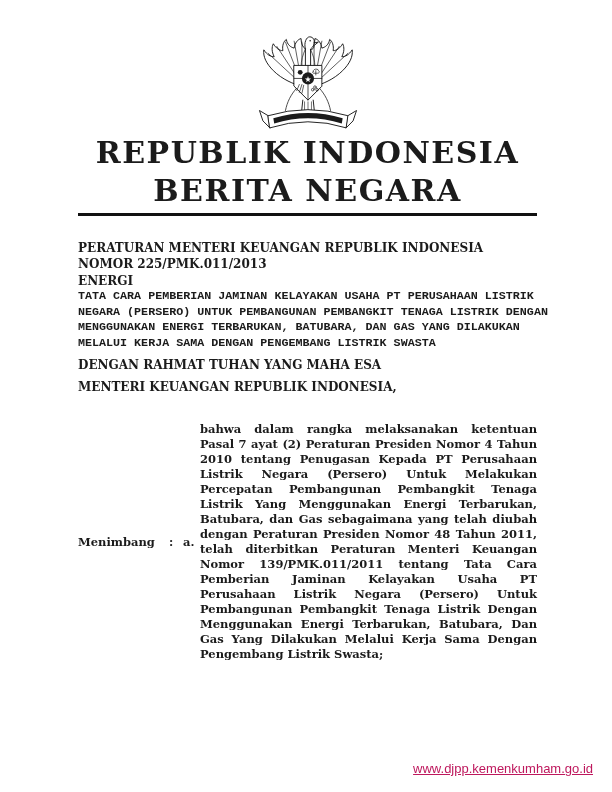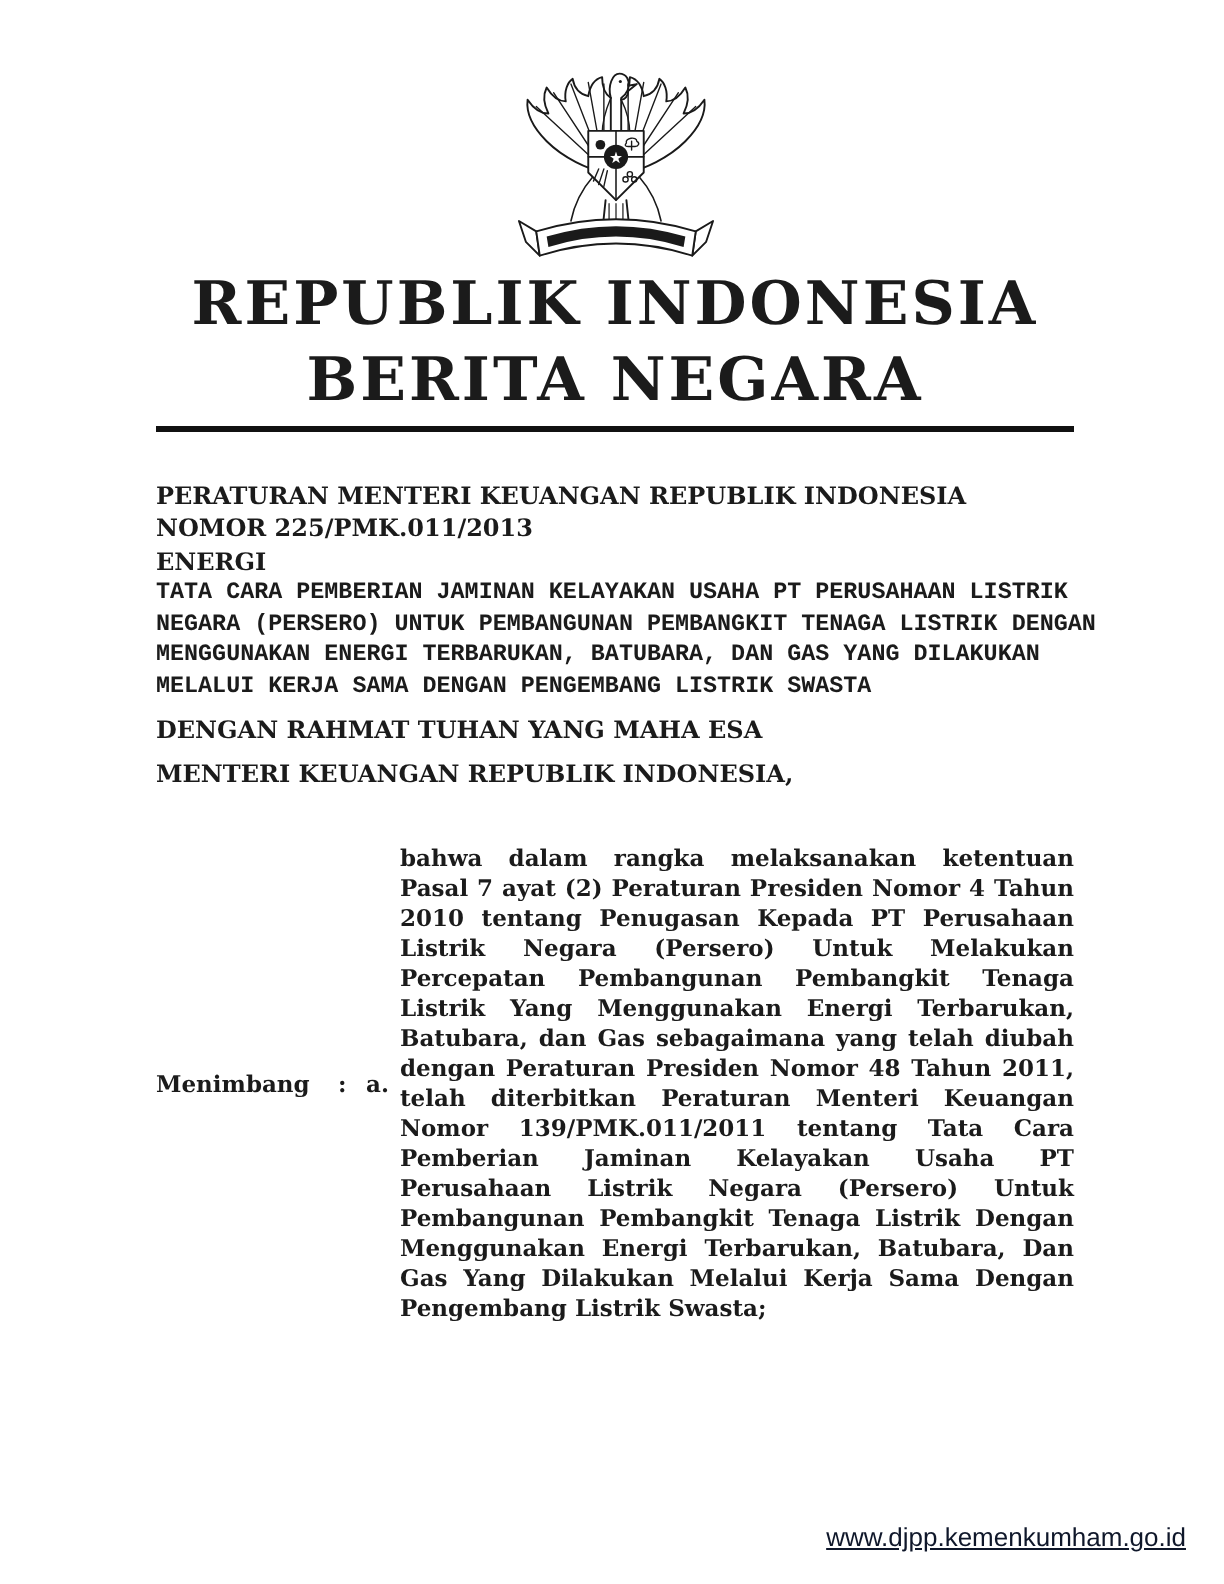--- a/index.html
+++ b/index.html
@@ -88,21 +88,21 @@
     flex: 1;
     text-align: justify;
   }
   .watermark {
     position: absolute;
     right: 19px;
     bottom: 16px;
     font-family: "Liberation Sans", sans-serif;
     font-weight: normal;
     font-size: 13px;
-    color: #0f172a;
+    color: #be185d;
     text-decoration: underline;
   }
 </style>
 </head>
 <body>
 
 <div class="page">
   <div class="content">
 
     <div class="emblem-wrap">

